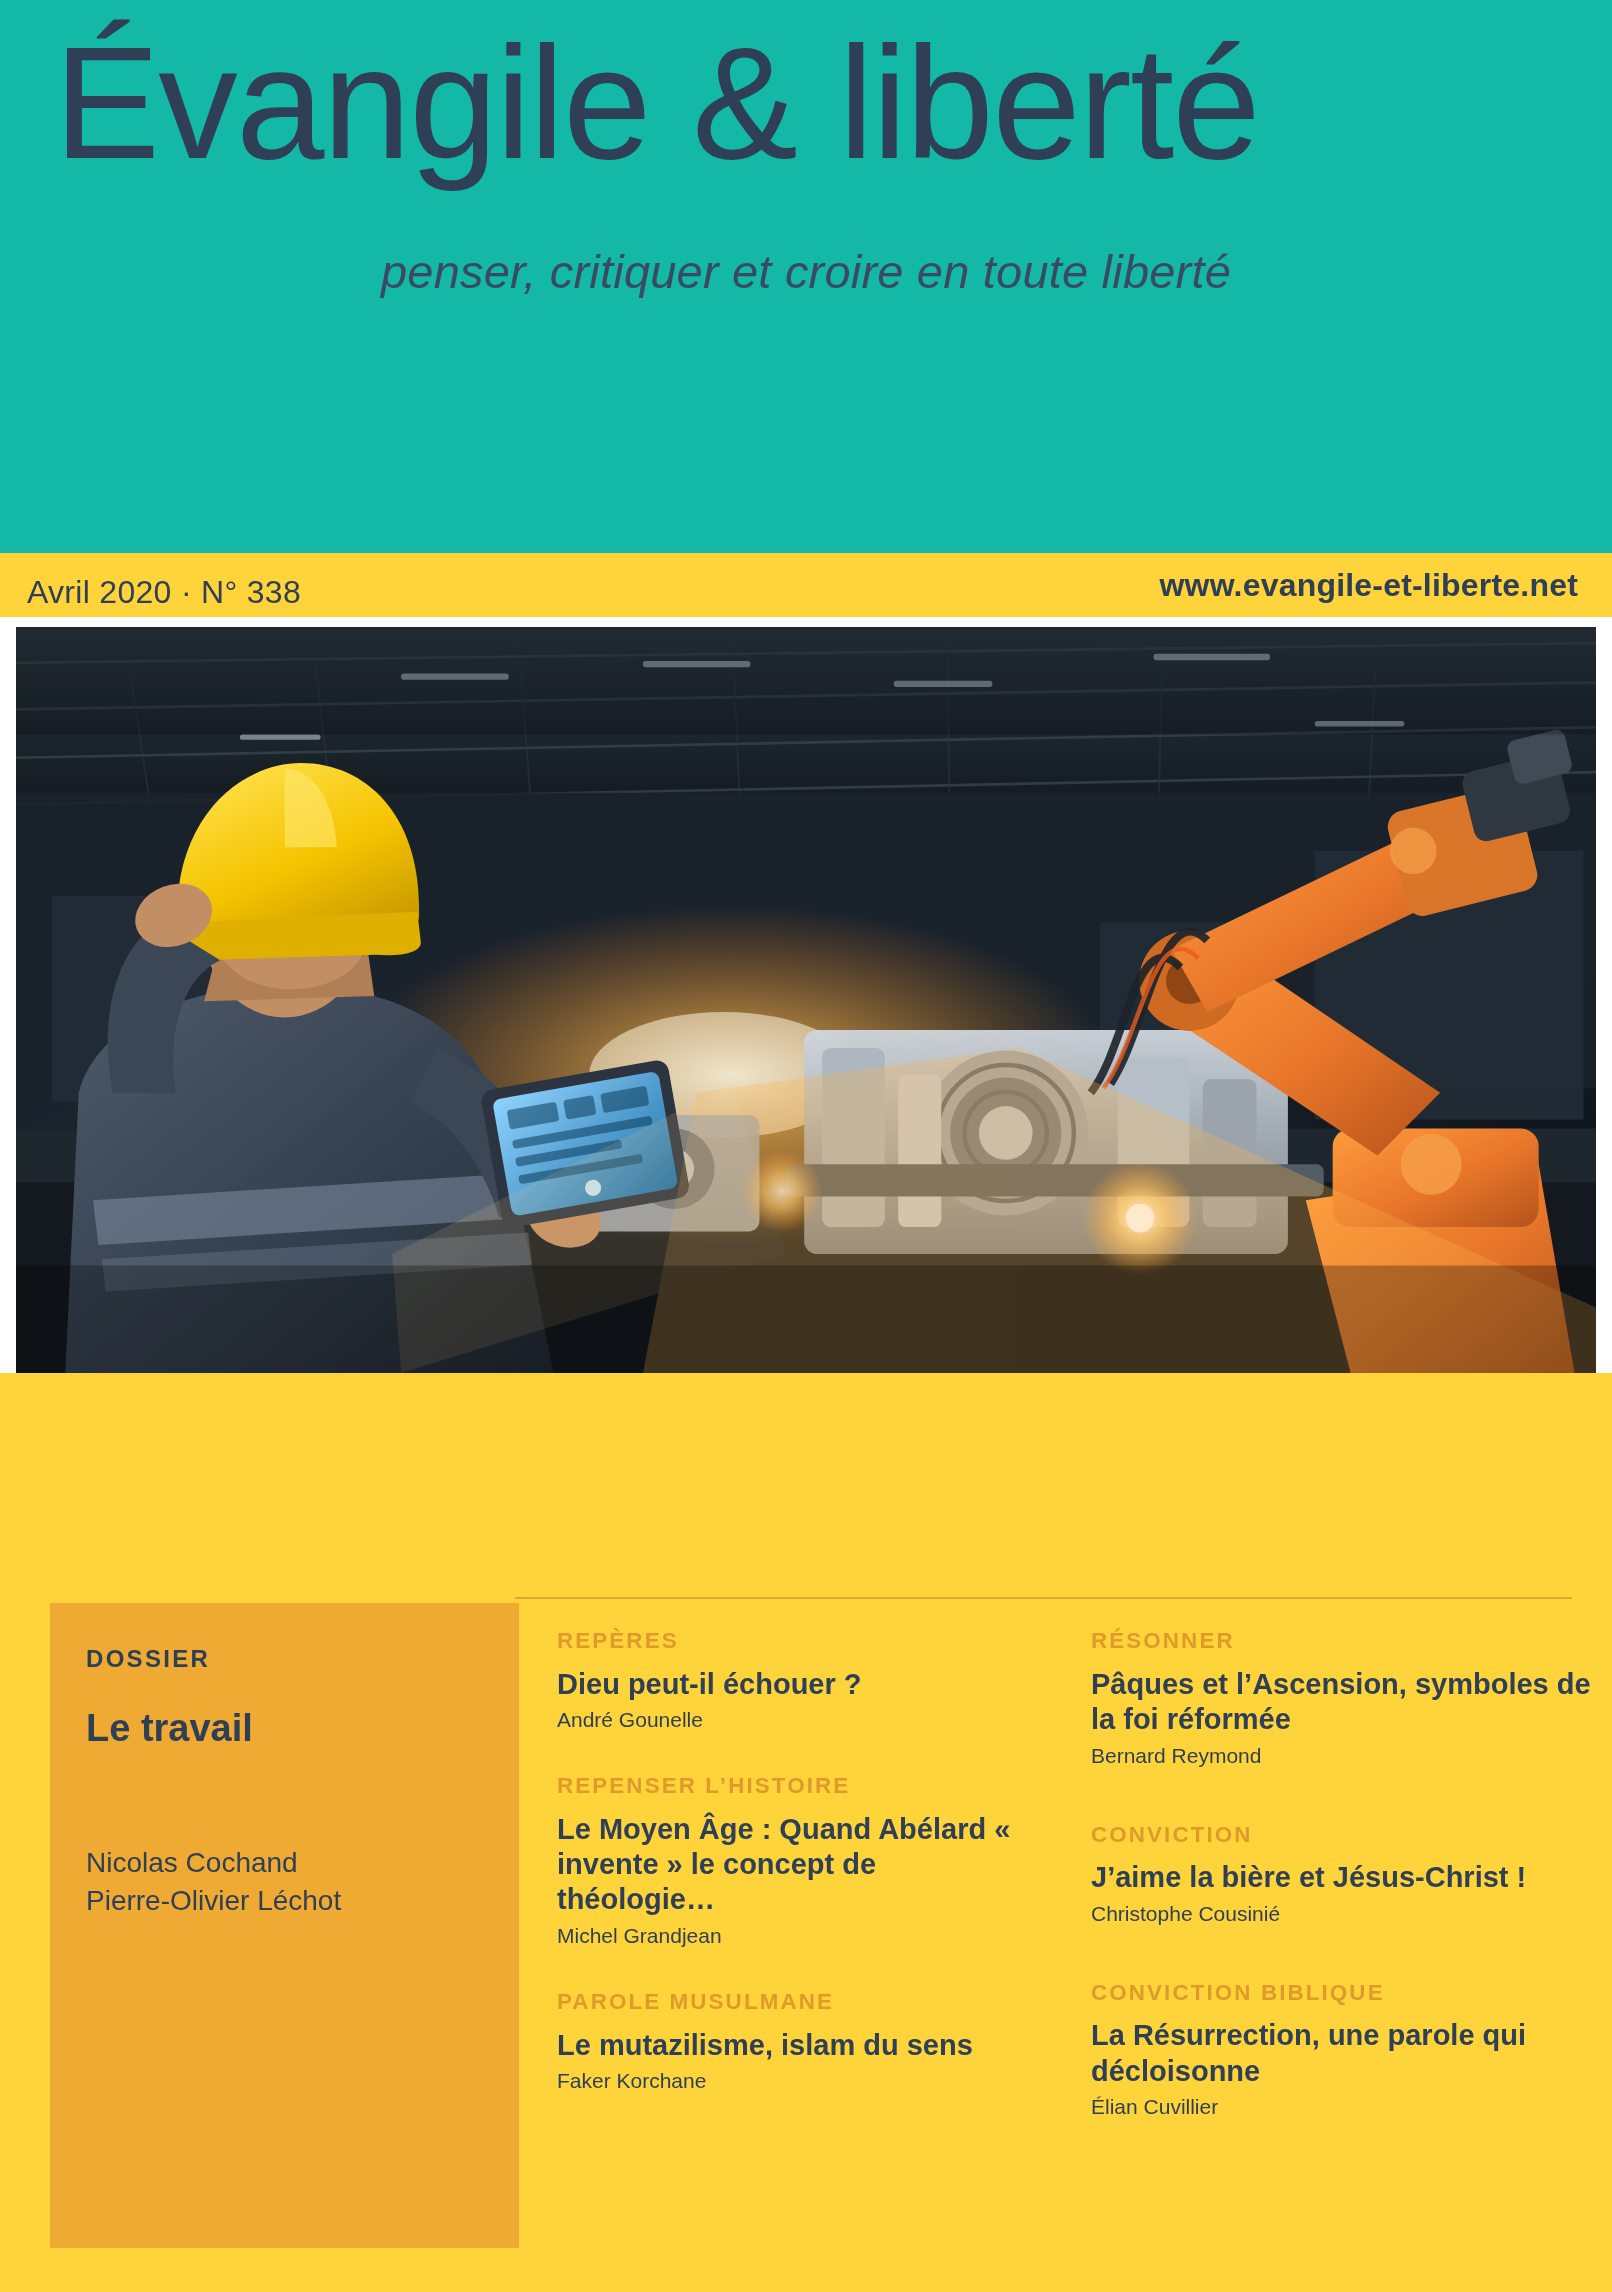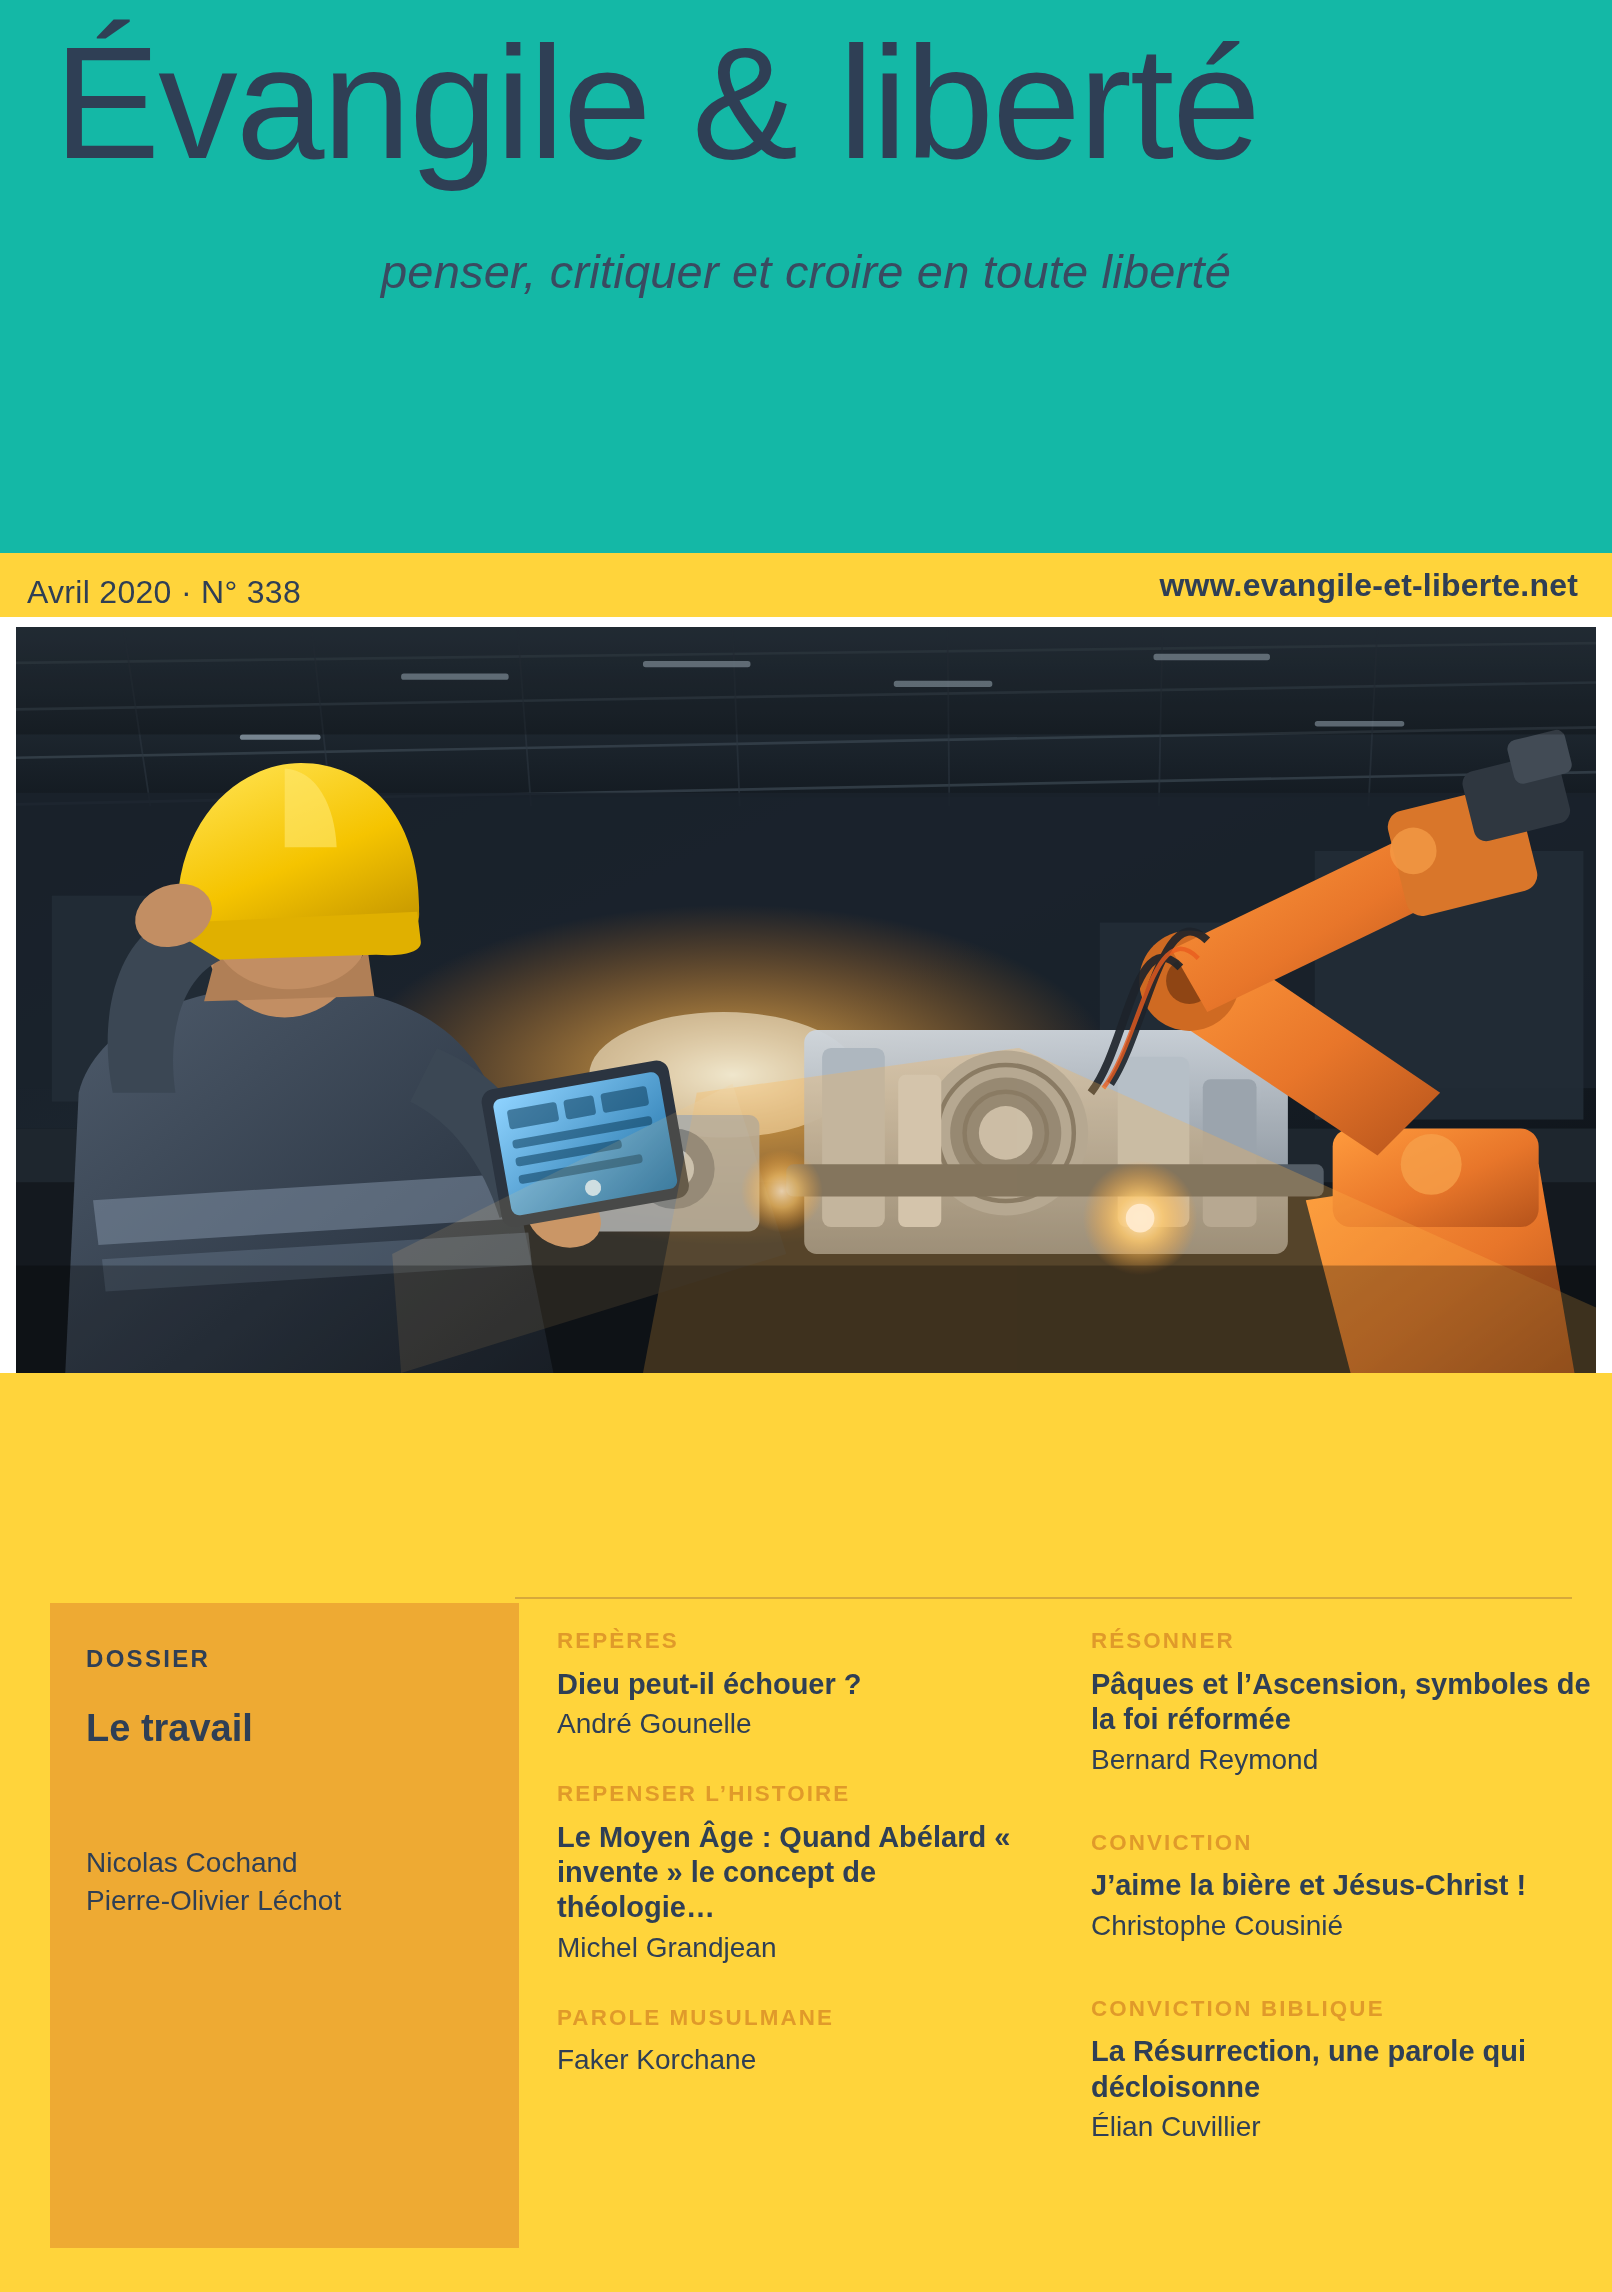--- a/index.html
+++ b/index.html
@@ -150,21 +150,21 @@
     margin-bottom: 12.5px;
   }
   .sec-title {
     font-size: 29px;
     font-weight: 700;
     color: #2f3f55;
     line-height: 1.22;
   }
   .sec-author {
     margin-top: 6.3px;
-    font-size: 28px;
+    font-size: 21px;
     color: #2f3f55;
   }
 </style>
 </head>
 <body>
 
 <div class="masthead">
   <div class="title">Évangile &amp; liberté</div>
   <div class="subtitle">penser, critiquer et croire en toute liberté</div>
 </div>
@@ -378,20 +378,21 @@
     <div class="sec-title">Dieu peut-il échouer ?</div>
     <div class="sec-author">André Gounelle</div>
   </div>
   <div class="section">
     <div class="sec-kicker">REPENSER L’HISTOIRE</div>
     <div class="sec-title">Le Moyen Âge : Quand Abélard « invente » le concept de théologie…</div>
     <div class="sec-author">Michel Grandjean</div>
   </div>
   <div class="section" style="margin-top:9px;">
     <div class="sec-kicker">PAROLE MUSULMANE</div>
+    <div class="sec-title">Le mutazilisme, islam du sens</div>
     <div class="sec-author">Faker Korchane</div>
   </div>
 </div>
 
 <div class="col col-right">
   <div class="section">
     <div class="sec-kicker">RÉSONNER</div>
     <div class="sec-title">Pâques et l’Ascension, symboles de la foi réformée</div>
     <div class="sec-author">Bernard Reymond</div>
   </div>

